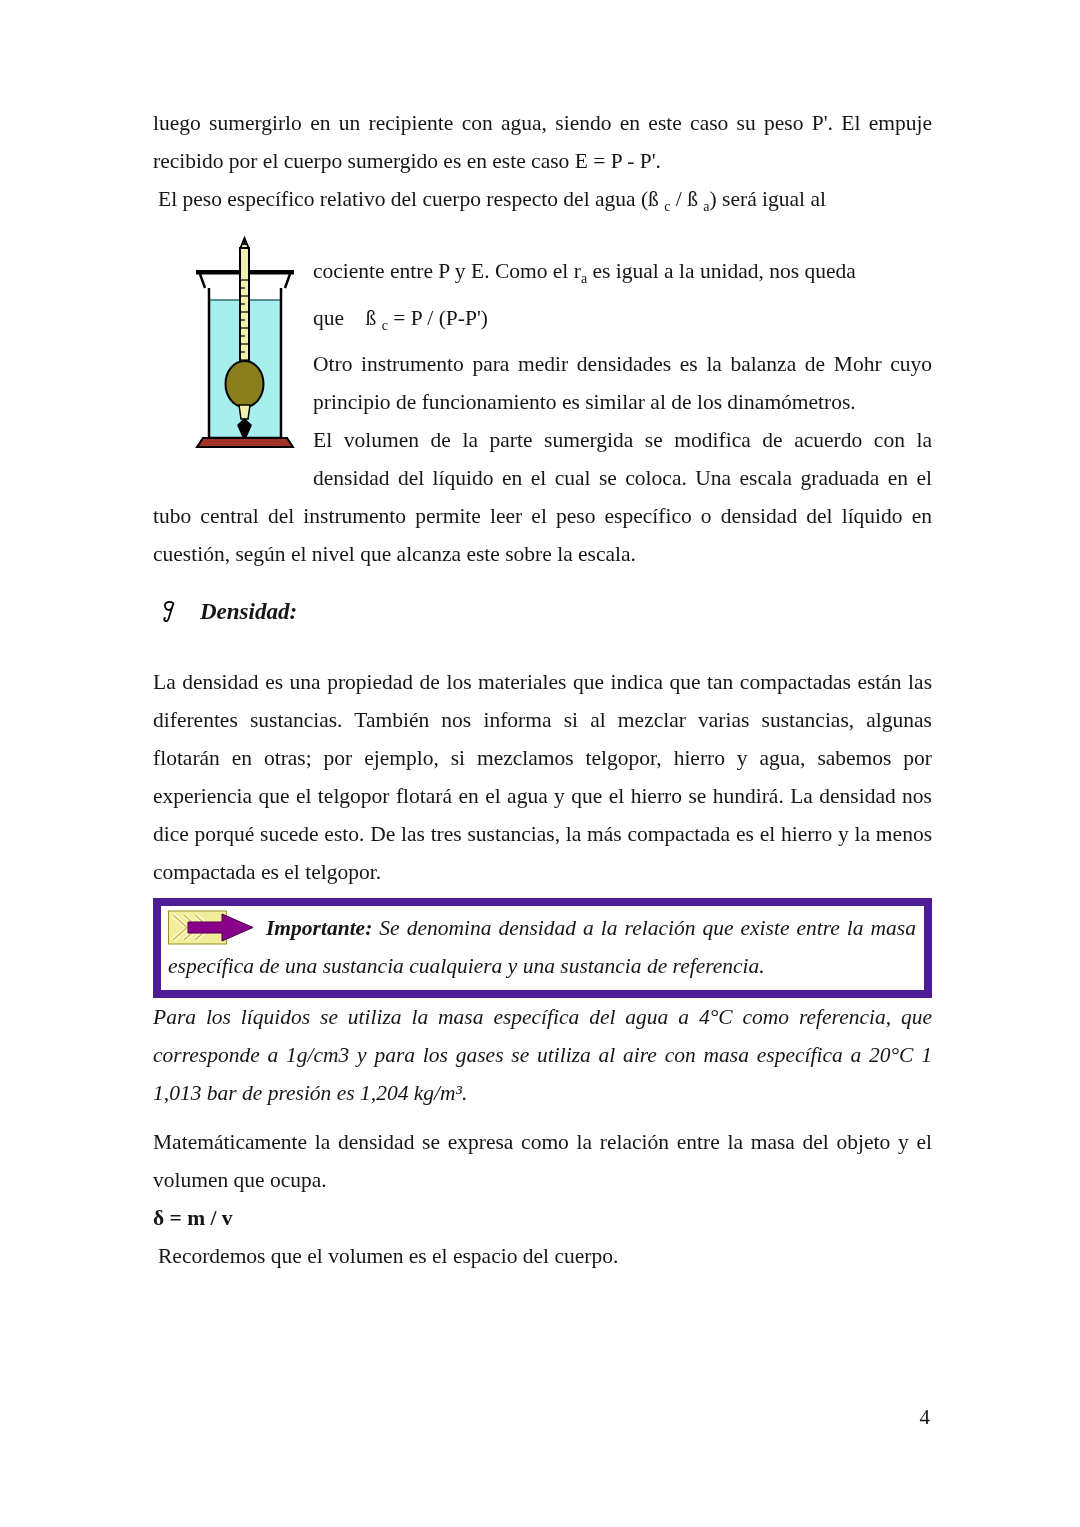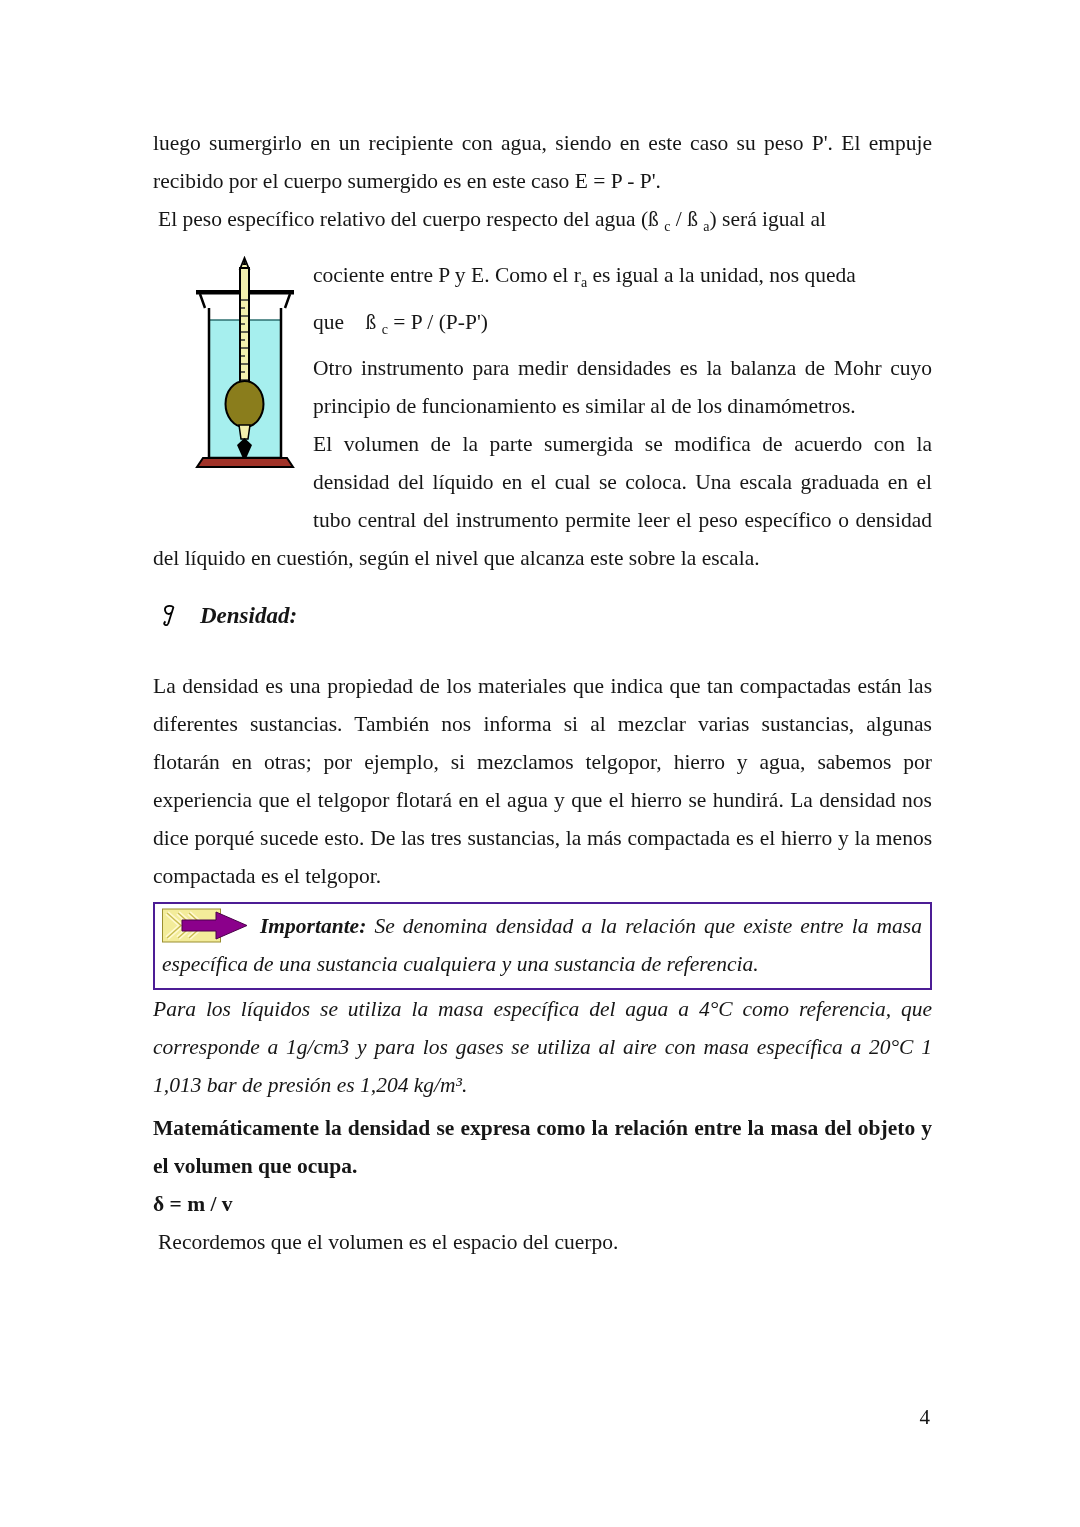--- a/index.html
+++ b/index.html
@@ -2,38 +2,38 @@
 <html><head>
 <meta charset="utf-8">
 <style>
   * { margin:0; padding:0; box-sizing:border-box; }
   html,body { background:#ffffff; }
   .page {
     position:relative; width:1080px; height:1527px; background:#ffffff;
     font-family:"Liberation Serif","DejaVu Serif",serif; color:#161616;
     overflow:hidden;
   }
-  .content { position:absolute; left:153px; top:124px; width:779px;
+  .content { position:absolute; left:153px; top:104px; width:779px;
     font-size:21.5px; line-height:38px; }
   p { margin:0; }
   .just { text-align:justify; }
   .indent-sm { padding-left:5px; }
   .figure-float { float:left; width:160px; height:248px; margin:10px 0 4px 0; }
   .figure-float svg { display:block; margin-left:40px; }
-  .after-peso { margin-top:10px; }
+  .after-peso { margin-top:26px; }
   .heading { margin-top:20px; font-size:23px; font-weight:bold; font-style:italic;
     padding-left:7px; display:flex; align-items:center; gap:22px; line-height:38px; }
   .heading .bullet { flex:0 0 auto; }
   .body-block { margin-top:32px; }
-  .imp-box { margin-top:7px; border:2px solid #4c1d95; padding:3px 8px 5px 7px;
+  .imp-box { margin-top:7px; border:8px solid #4c1d95; padding:3px 8px 5px 7px;
     font-style:italic; text-align:justify; min-height:82px; }
   .imp-box .imp-label { font-weight:bold; }
   .imp-icon { float:left; width:88px; height:36px; margin:1px 10px 0 0; }
   .mt15 { margin-top:0;font-style:italic; }
-  .mt11 { margin-top:5px;font-weight:bold; }
+  .mt11 { margin-top:11px; }
   .bold { font-weight:bold; }
   .bolditalic { font-weight:bold; font-style:italic; }
   .prewrap { white-space:pre-wrap; }
   sub { font-size:14px; }
   .page-number { position:absolute; top:1398px; right:150px; font-size:21px;
     font-family:"Liberation Serif","DejaVu Serif",serif; color:#161616; line-height:38px; }
 </style>
 </head>
 <body>
 

